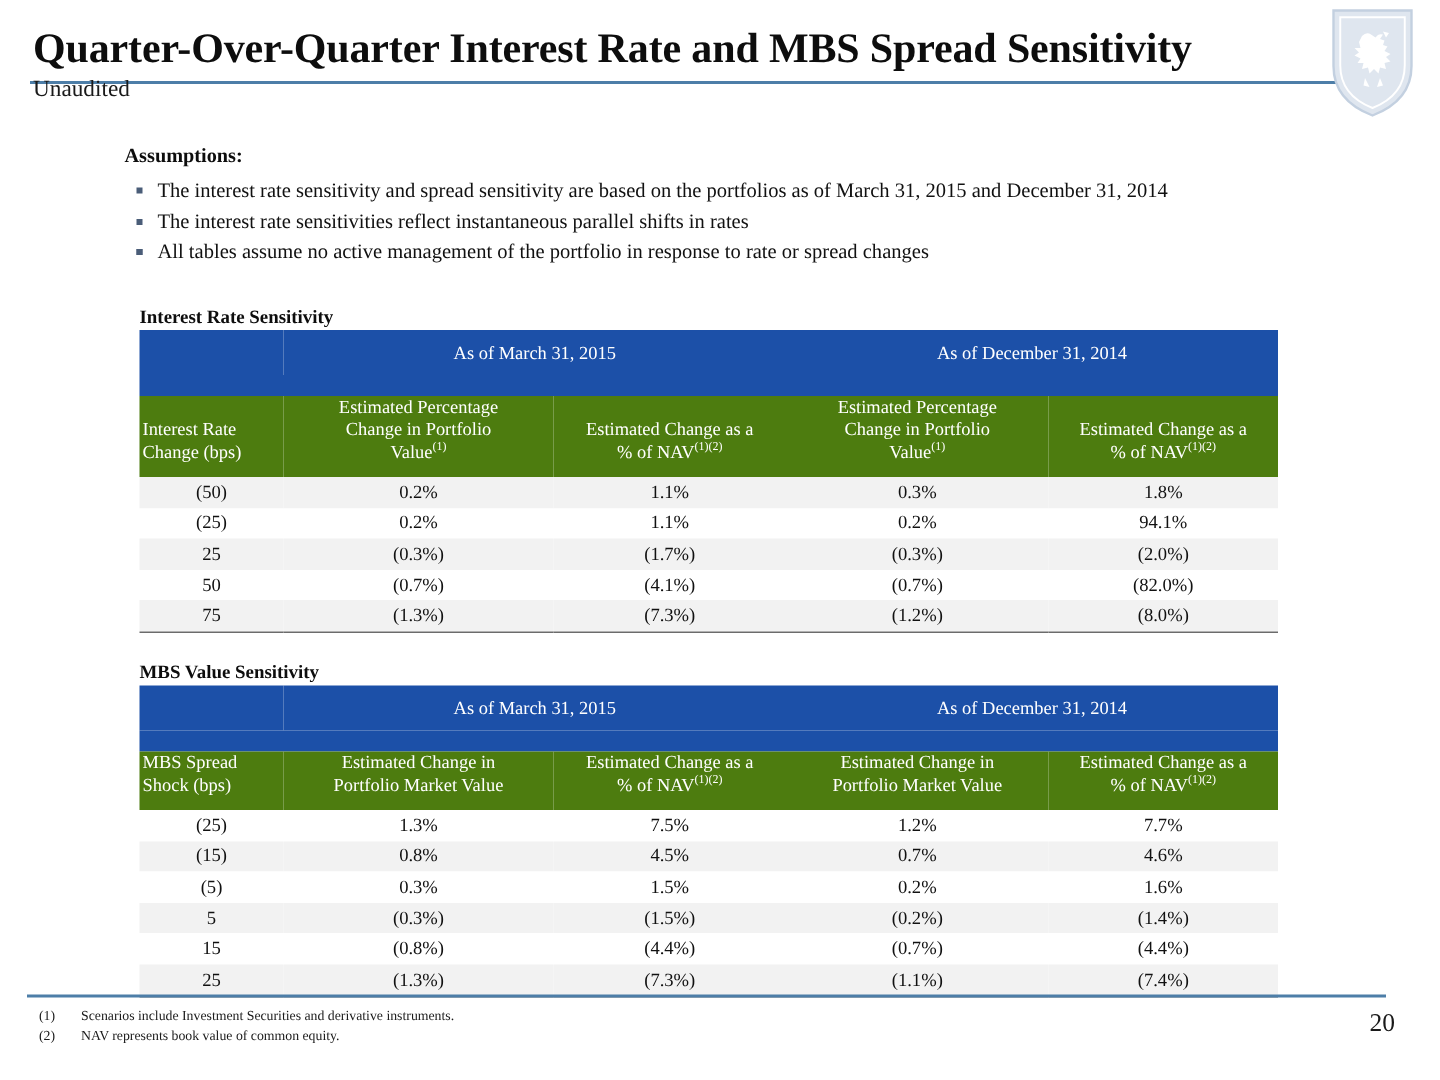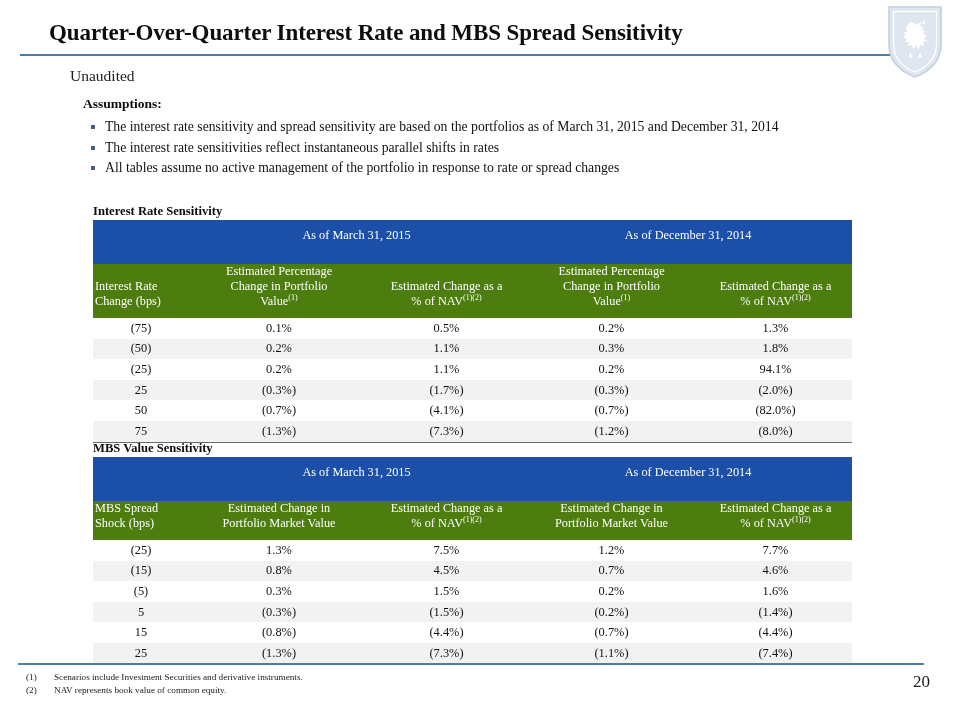--- a/index.html
+++ b/index.html
@@ -15,26 +15,25 @@
     position: relative;
     overflow: hidden;
   }
 
   
   .slide-title {
     position: absolute;
     left: 22px;
     top: 18px;
     width: 860px;
-    font-size: 23px;
+    font-size: 28px;
     font-weight: bold;
     letter-spacing: -0.1px;
     line-height: 30px;
     color: #0d0d0d;
-    margin-left: 27px;
   }
   .title-rule {
     position: absolute;
     left: 20px;
     top: 54px;
     width: 880px;
     height: 2px;
     background: #4d7ea8;
   }
 
@@ -44,24 +43,23 @@
     right: 16px;
     top: 4px;
     width: 58px;
     height: 76px;
   }
 
   
   .unaudited {
     position: absolute;
     left: 22px;
-    top: 67px;
+    top: 51px;
     font-size: 15.5px;
     color: #1a1a1a;
-    margin-left: 48px;
   }
 
   
   .assumptions-heading {
     position: absolute;
     left: 83px;
     top: 96px;
     font-size: 13.5px;
     font-weight: bold;
     color: #0d0d0d;
@@ -271,27 +269,20 @@
         <span>Change in Portfolio</span><br>
         <span>Value</span><sup>(1)</sup>
       </td>
       <td>
         <span>Estimated Change as a</span><br>
         <span>% of NAV</span><sup>(1)(2)</sup>
       </td>
     </tr>
   </thead>
   <tbody>
-    <tr class="odd">
-      <td>(75)</td>
-      <td>0.1%</td>
-      <td>0.5%</td>
-      <td>0.2%</td>
-      <td>1.3%</td>
-    </tr>
     <tr class="even">
       <td>(50)</td>
       <td>0.2%</td>
       <td>1.1%</td>
       <td>0.3%</td>
       <td>1.8%</td>
     </tr>
     <tr class="odd">
       <td>(25)</td>
       <td>0.2%</td>

